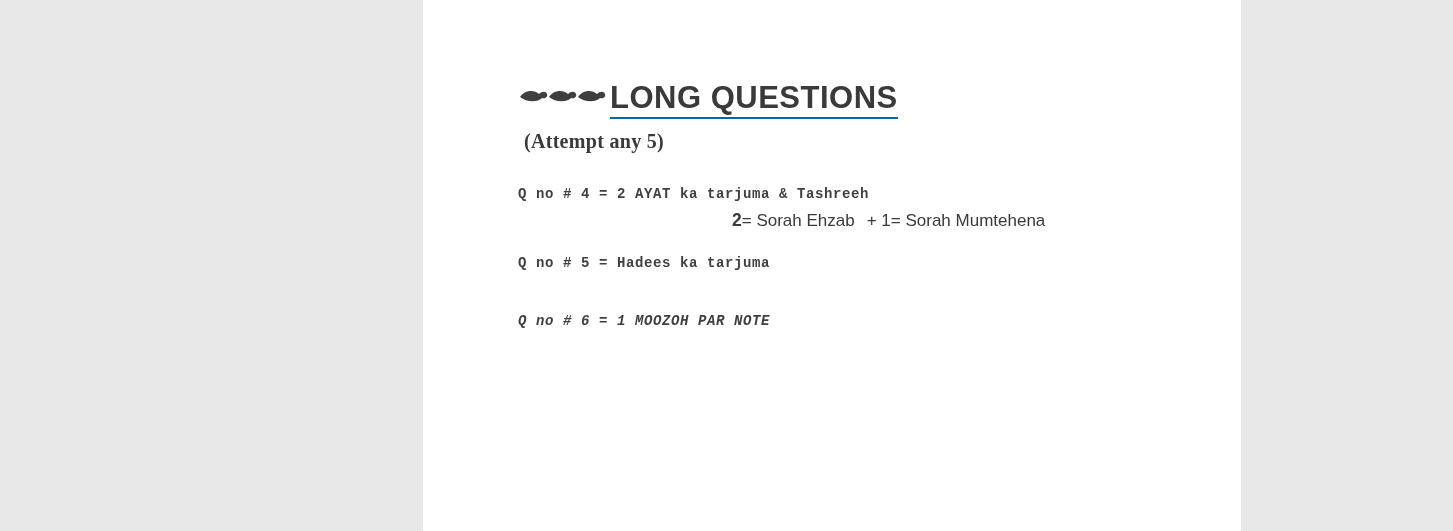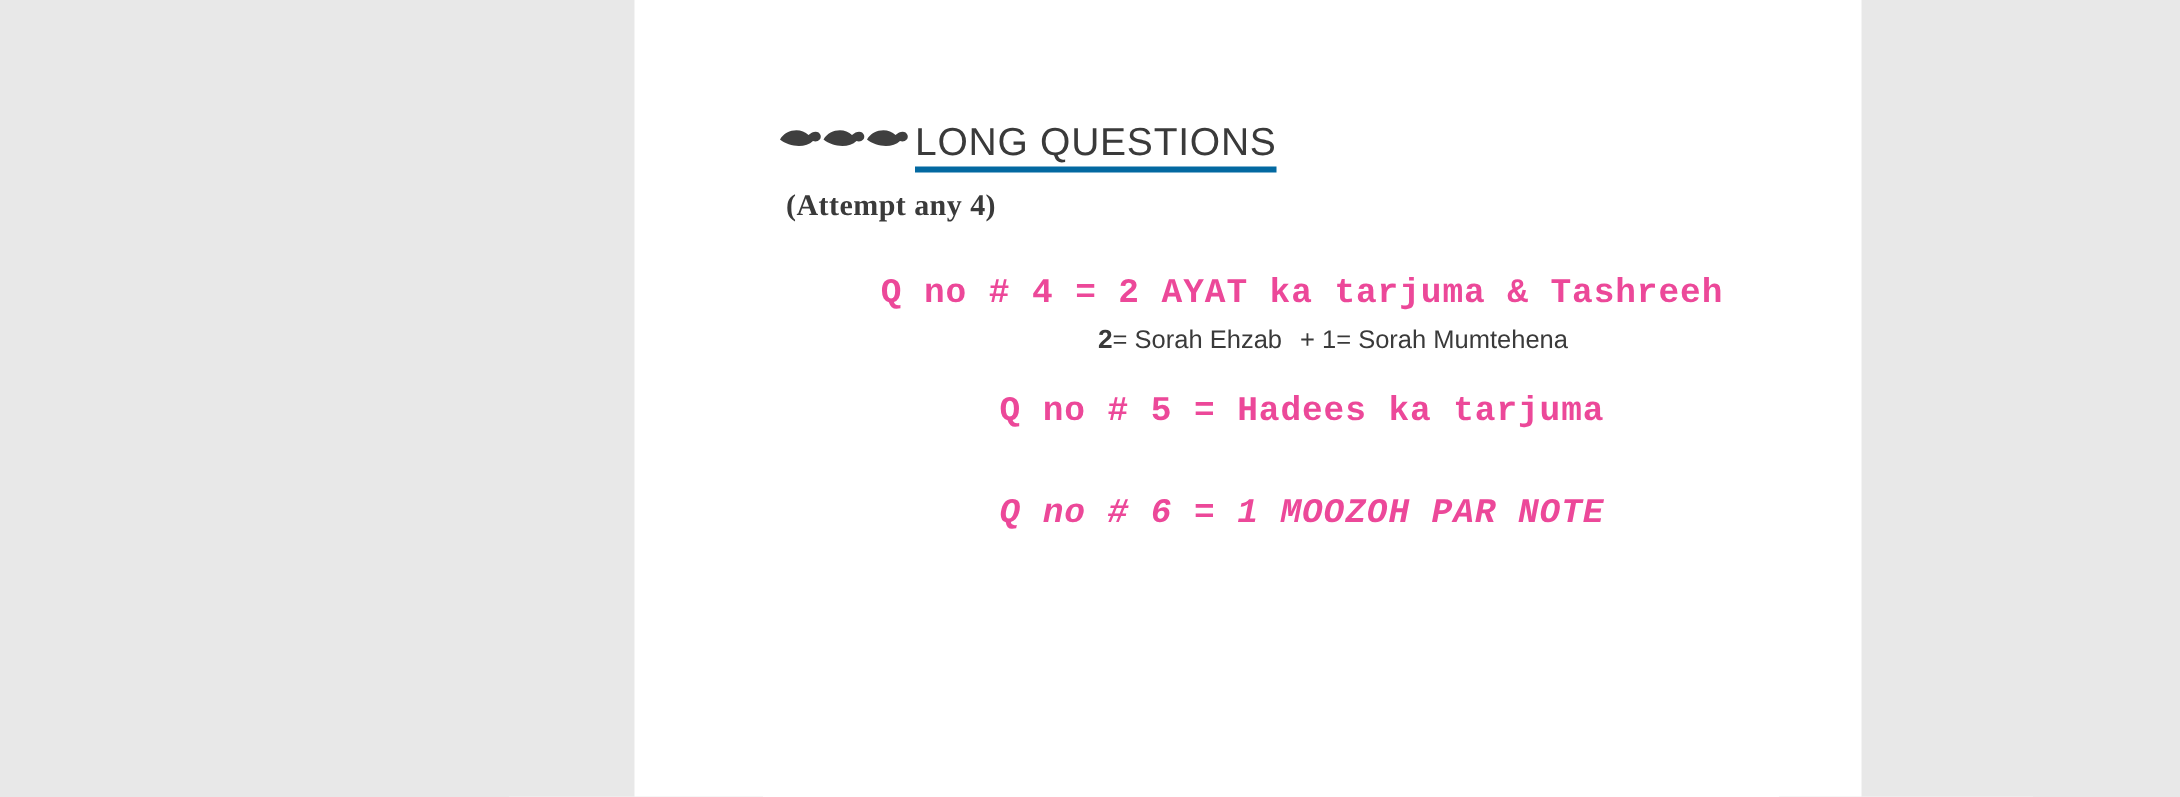--- a/index.html
+++ b/index.html
@@ -44,45 +44,44 @@
     font-size: 26px;
     line-height: 1;
     letter-spacing: -2px;
     position: relative;
     top: -8px;
     margin-right: 2px;
   }
   .bullets svg { display: block; }
   .title {
     font-family: "Liberation Sans", sans-serif;
-    font-size: 26px;
-    font-weight: normal;
+    font-size: 31px;
+    font-weight: bold;
     color: #3a3a3a;
     letter-spacing: 0.5px;
-    border-bottom: 4px solid #0369a1;
+    border-bottom: 2px solid #0369a1;
     padding-bottom: 1px;
     line-height: 1.15;
   }
   .subtitle {
     font-family: "Liberation Serif", serif;
     font-size: 20px;
     font-weight: bold;
     color: #3a3a3a;
     margin-top: 11px;
     margin-left: 6px;
     letter-spacing: 0.3px;
   }
   .qline {
     font-family: "Liberation Mono", monospace;
-    font-size: 23px;
+    font-size: 14px;
     font-weight: bold;
-    color: #ec4899;
+    color: #404040;
     letter-spacing: 0.6px;
     white-space: nowrap;
-    text-align: center;
   }
   .q1 { margin-top: 33px; }
   .q2 { margin-top: 24px; }
   .q3 { margin-top: 42px; font-style: italic; }
   .sub-detail {
     margin-top: 8px;
     margin-left: 214px;
     font-family: "Liberation Sans", sans-serif;
     font-size: 17px;
     color: #3a3a3a;
@@ -110,21 +109,21 @@
             <g fill="#3f3f3f">
               <path d="M2 12 C 6 5, 16 4, 21 9 C 24 6, 28 6, 29 9 C 30 12, 27 14, 24 13 C 19 18, 8 17, 2 12 Z"></path>
               <path d="M31 12 C 35 5, 45 4, 50 9 C 53 6, 57 6, 58 9 C 59 12, 56 14, 53 13 C 48 18, 37 17, 31 12 Z"></path>
               <path d="M60 12 C 64 5, 74 4, 79 9 C 82 6, 86 6, 87 9 C 88 12, 85 14, 82 13 C 77 18, 66 17, 60 12 Z"></path>
             </g>
           </svg>
         </span>
         <span class="title">LONG QUESTIONS </span>
       </div>
 
-      <div class="subtitle">(Attempt any  4)</div>
+      <div class="subtitle">(Attempt any  5)</div>
 
       <div class="qline q1">Q no # 4 = 2 AYAT ka tarjuma &amp; Tashreeh</div>
 
       <div class="sub-detail">
         <span class="num">2</span><span>= Sorah Ehzab</span><span class="gap"></span><span>+ 1= Sorah Mumtehena</span>
       </div>
 
       <div class="qline q2">Q no # 5 = Hadees ka tarjuma</div>
 
       <div class="qline q3">Q no # 6 = 1 MOOZOH PAR NOTE</div>

